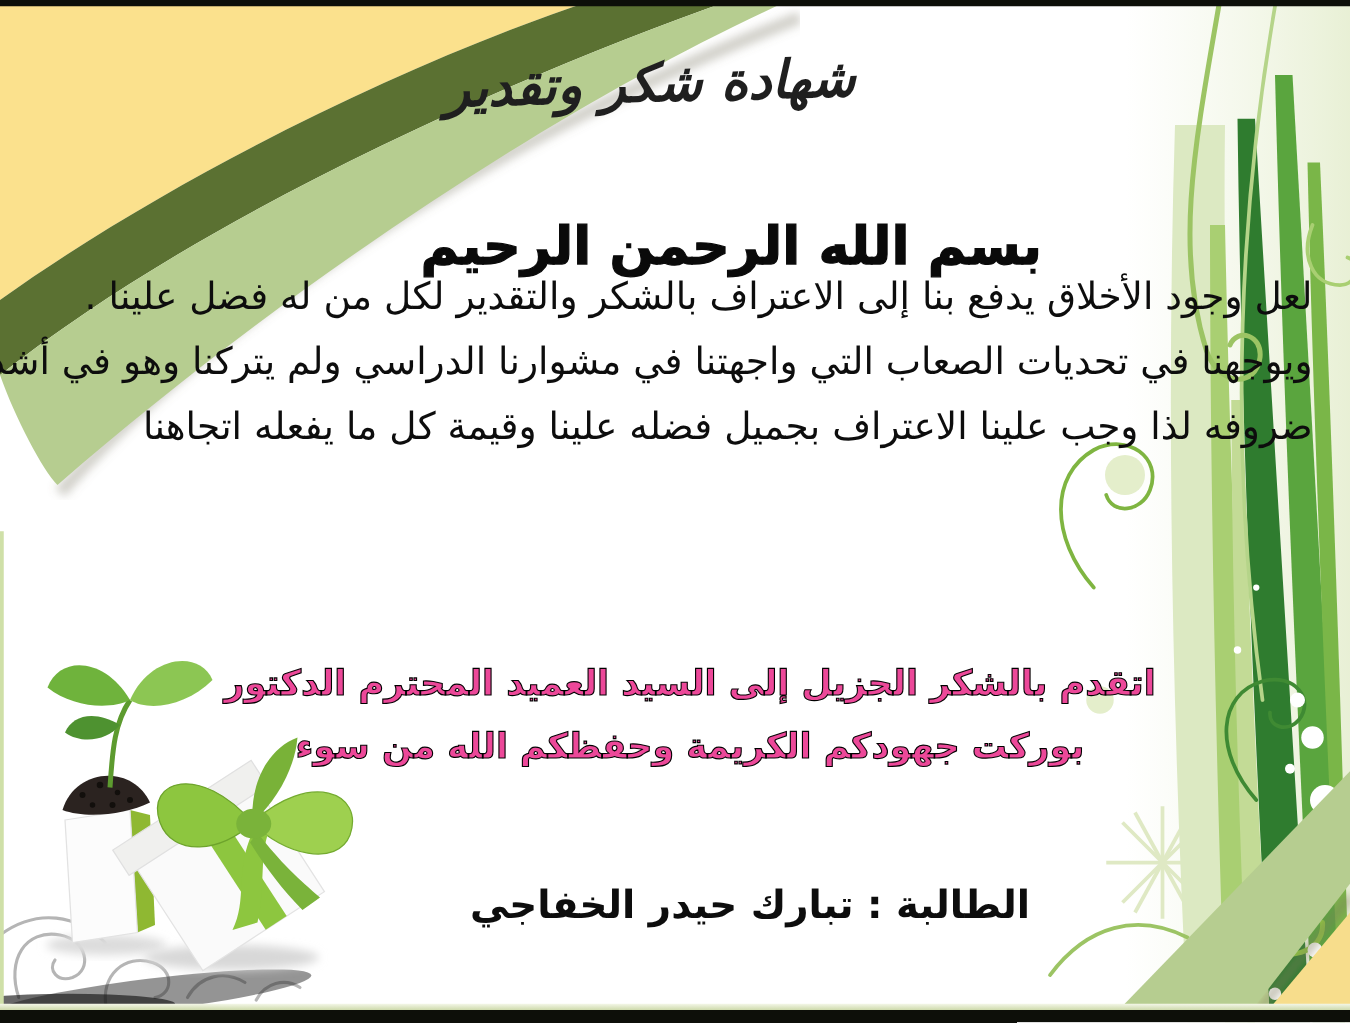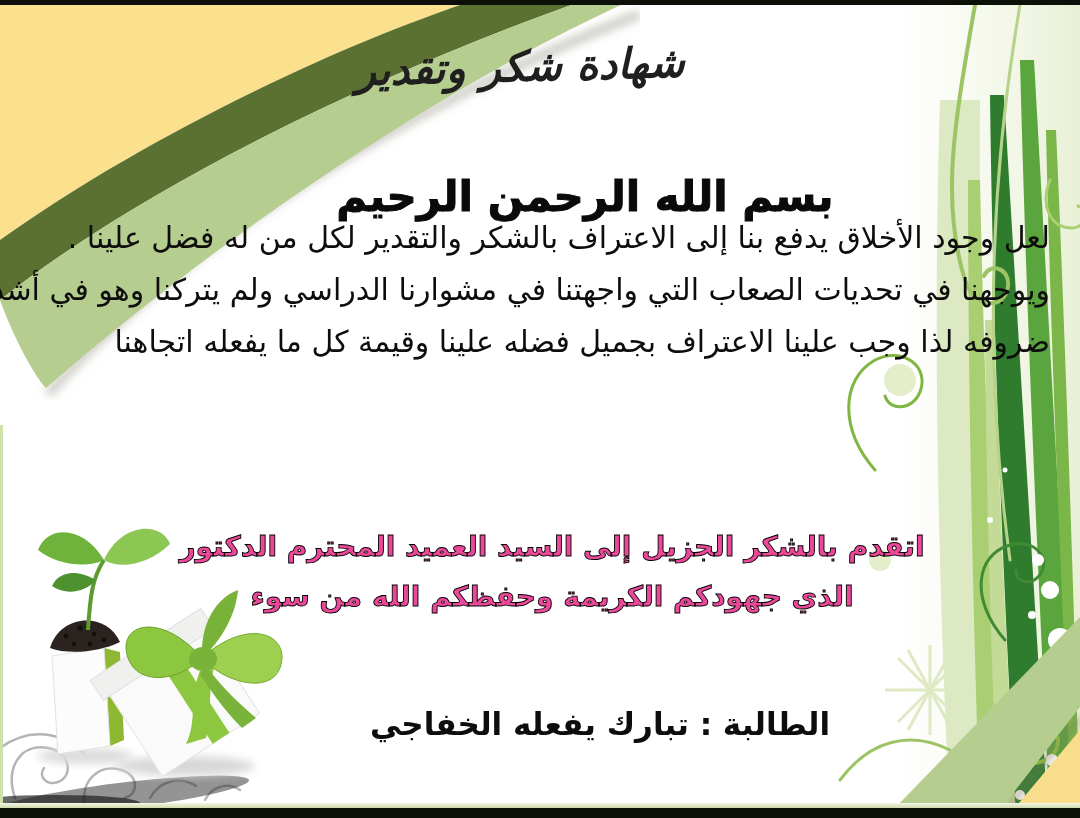--- a/index.html
+++ b/index.html
@@ -163,22 +163,22 @@
   <div class="txt basmala">بسم الله الرحمن الرحيم</div>
 
   <div class="txt body-block">
     <div>لعل وجود الأخلاق يدفع بنا إلى الاعتراف بالشكر والتقدير لكل من له فضل علينا .</div>
     <div>ويوجهنا في تحديات الصعاب التي واجهتنا في مشوارنا الدراسي ولم يتركنا وهو في أشد</div>
     <div>ضروفه لذا وجب علينا الاعتراف بجميل فضله علينا وقيمة كل ما يفعله اتجاهنا</div>
   </div>
 
   <div class="txt dedication">
     <div>اتقدم بالشكر الجزيل إلى السيد العميد المحترم الدكتور</div>
-    <div>الذي جهودكم الكريمة وحفظكم الله من سوء</div>
+    <div>بوركت جهودكم الكريمة وحفظكم الله من سوء</div>
   </div>
 
-  <div class="txt signature">الطالبة : تبارك يفعله الخفاجي</div>
+  <div class="txt signature">الطالبة : تبارك حيدر الخفاجي</div>
 
   <div class="left-line"></div>
   <div class="bottom-line"></div>
   <div class="bar bar-top"></div>
   <div class="bar bar-bottom"></div>
 </div>
 
 </body></html>

